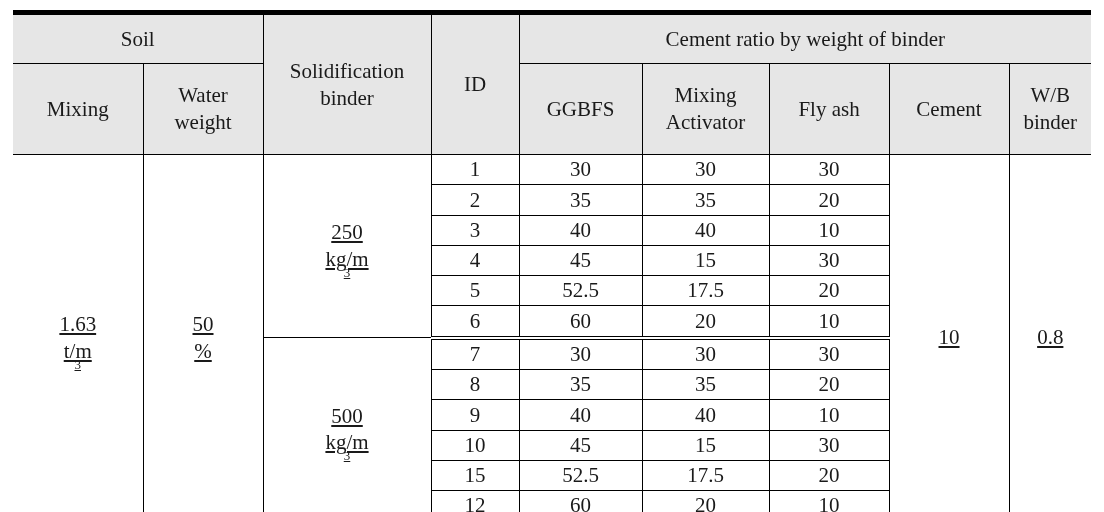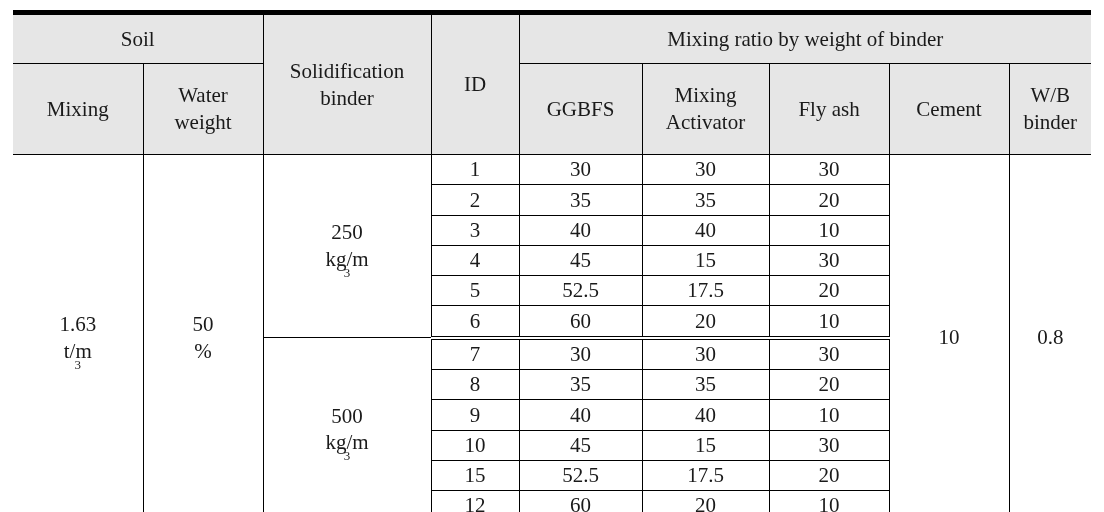--- a/index.html
+++ b/index.html
@@ -56,20 +56,21 @@
 
   td.data-cell {
     height: 29.3px;
     background: #ffffff;
     font-size: 21px;
   }
 
   td.merged {
     background: #ffffff;
     font-size: 21px;
+    text-decoration: underline;
   }
 
   
   tr.group-end > td.data-cell,
   tr.group-end > td.group-box {
     border-bottom: 4px double #000;
   }
 
   .unit-sup {
     font-size: 0.62em;
@@ -109,21 +110,21 @@
     <thead>
       <tr>
         <th class="h-soil" colspan="2">Soil</th>
         <th class="h-soil" rowspan="2">
           <span class="two-line">
             <span>Solidification</span>
             <span>binder</span>
           </span>
         </th>
         <th class="h-soil" rowspan="2">ID</th>
-        <th class="h-soil" colspan="5">Mixing ratio by weight of binder</th>
+        <th class="h-soil" colspan="5">Cement ratio by weight of binder</th>
       </tr>
       <tr>
         <th class="h-sub">Mixing</th>
         <th class="h-sub">
           <span class="two-line">
             <span>Water</span>
             <span>weight</span>
           </span>
         </th>
         <th class="h-sub">GGBFS</th>

